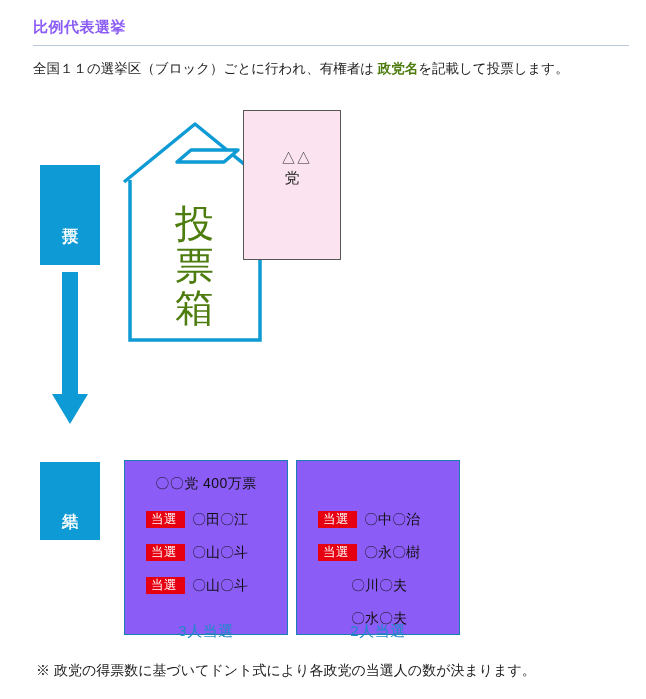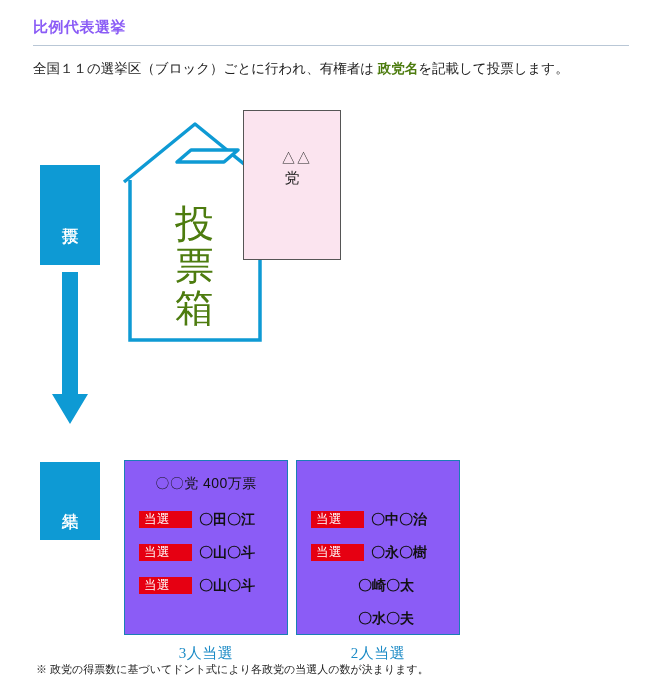--- a/index.html
+++ b/index.html
@@ -165,49 +165,48 @@
     justify-content: center;
     gap: 7px;
     font-size: 14px;
     color: #111111;
   }
   .badge {
     display: inline-block;
     background: #e60012;
     color: #ffffff;
     font-size: 12.5px;
-    padding: 2px 22px 3px 5px;
+    padding: 2px 8px 3px 5px;
     line-height: 1;
     letter-spacing: 0.5px;
   }
   .badge.empty {
     background: transparent;
     visibility: hidden;
   }
-  .cand-name { min-width: 74px; text-align: left; font-weight: bold; }
+  .cand-name { min-width: 74px; text-align: left; }
 
   .card-caption {
     position: absolute;
-    top: 644px;
+    top: 622px;
     width: 164px;
     text-align: center;
     font-size: 15px;
     color: #1c8bc6;
     letter-spacing: 0.5px;
-    font-family: Liberation Serif, serif;
   }
   .cap-a { left: 124px; }
   .cap-b { left: 296px; }
 
   
   .footnote {
     position: absolute;
     left: 36px;
     top: 662px;
-    font-size: 11px;
+    font-size: 14px;
     color: #222222;
     white-space: nowrap;
   }
 </style>
 </head>
 <body>
 
 <div class="page-title">比例代表選挙</div>
 <div class="title-rule"></div>
 
@@ -268,21 +267,21 @@
     <div class="cand-row">
       <span class="badge">当選</span>
       <span class="cand-name">〇中〇治</span>
     </div>
     <div class="cand-row">
       <span class="badge">当選</span>
       <span class="cand-name">〇永〇樹</span>
     </div>
     <div class="cand-row">
       <span class="badge empty"></span>
-      <span class="cand-name">〇崎〇太</span>
+      <span class="cand-name">〇川〇夫</span>
     </div>
     <div class="cand-row">
       <span class="badge empty"></span>
       <span class="cand-name">〇水〇夫</span>
     </div>
   </div>
 </div>
 <div class="card-caption cap-b">2人当選</div>
 
 <div class="footnote">※ 政党の得票数に基づいてドント式により各政党の当選人の数が決まります。</div>

